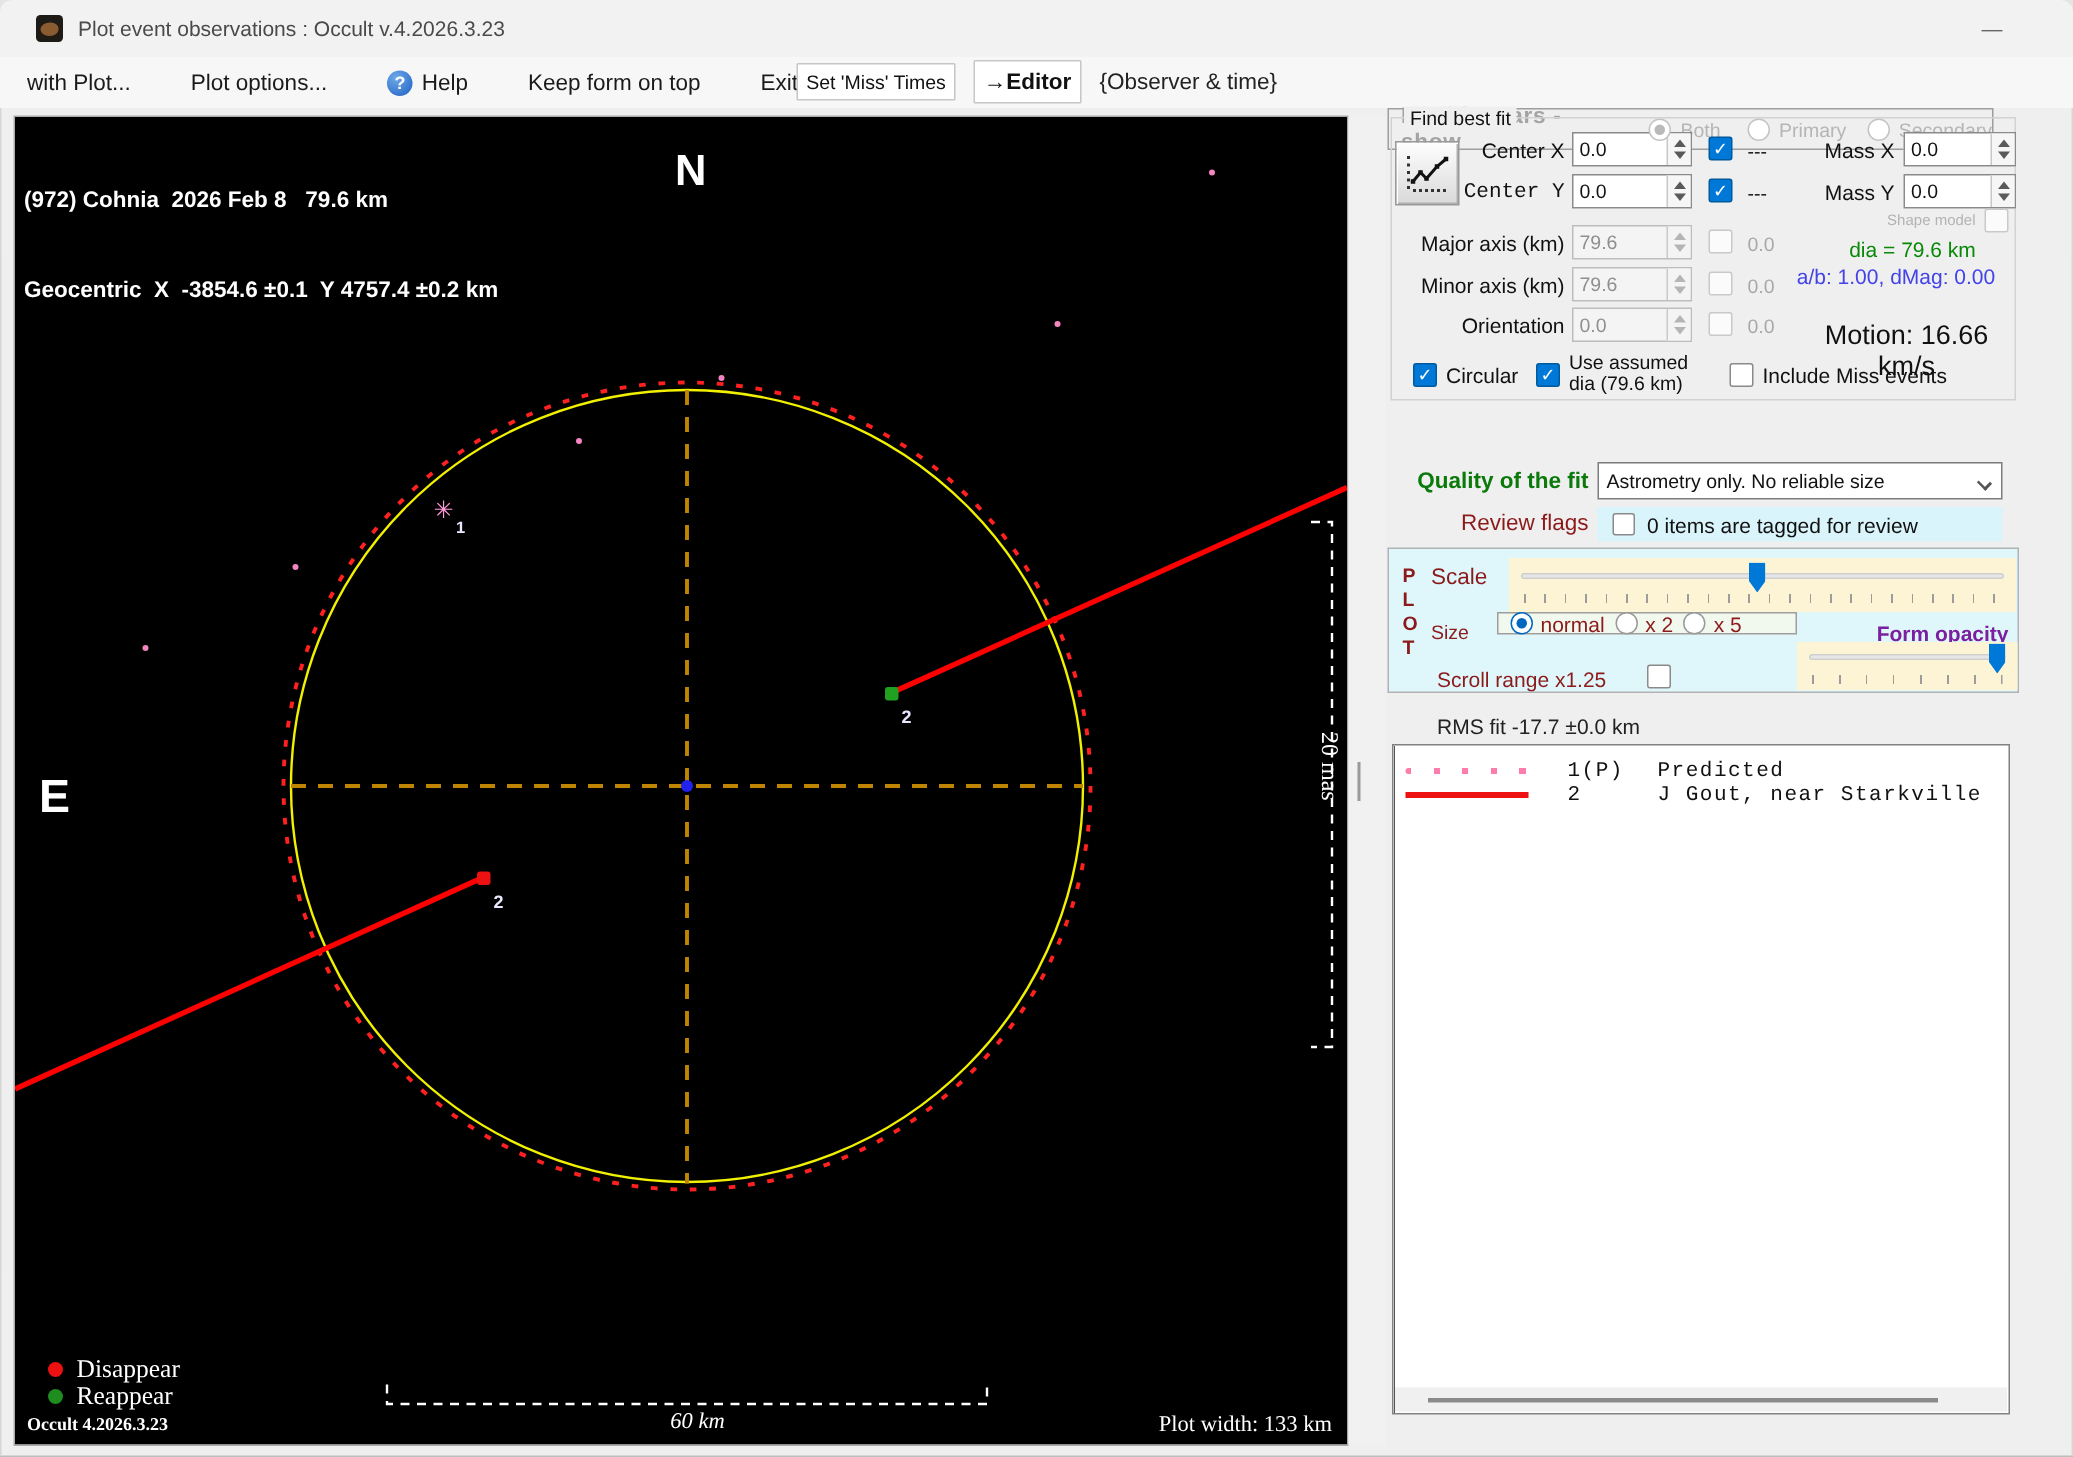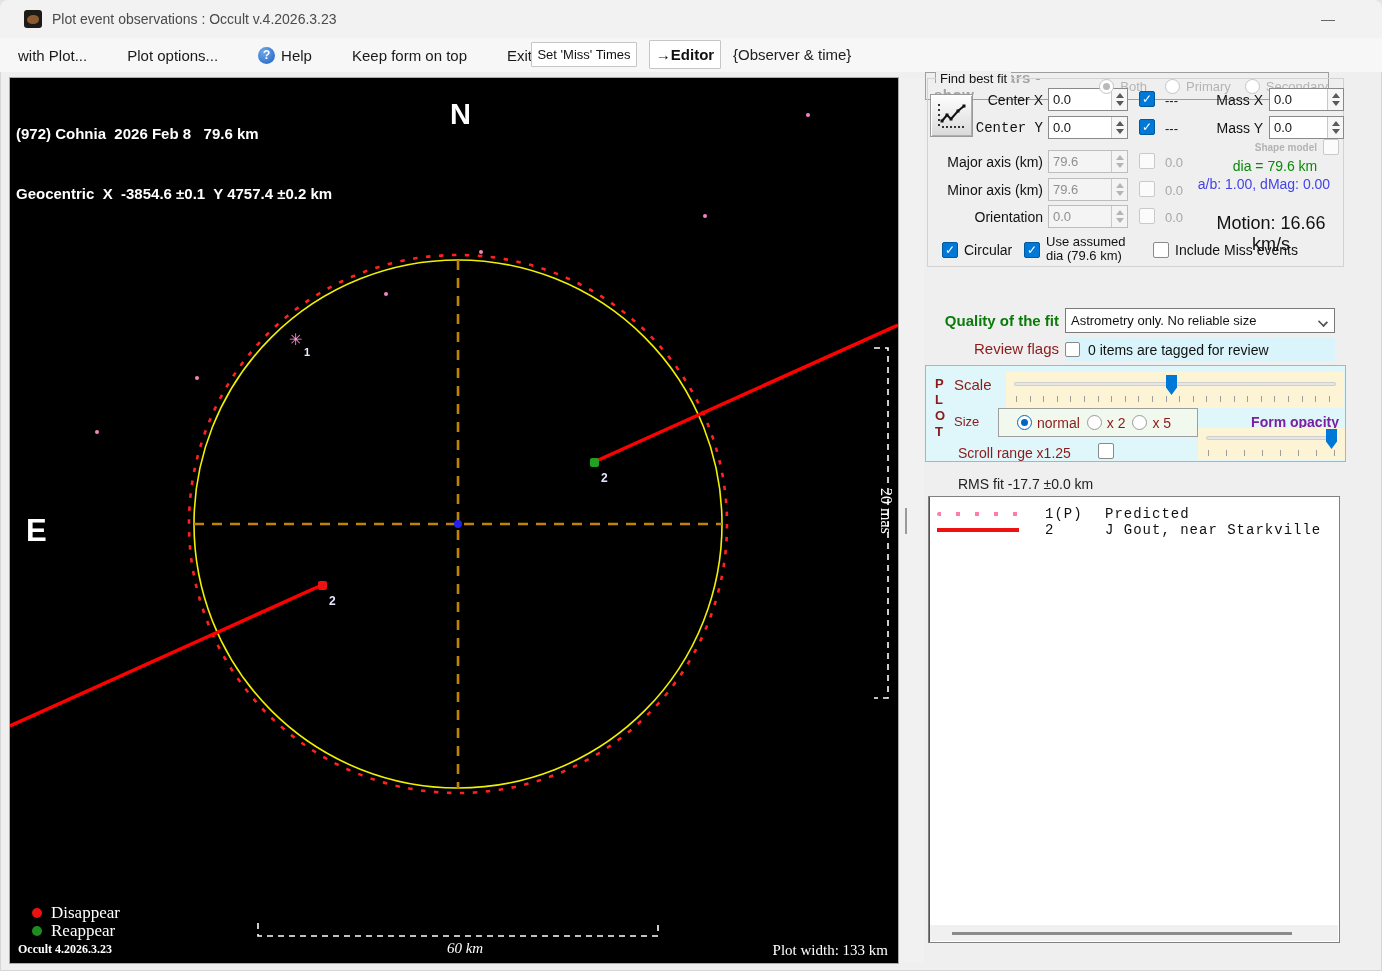--- a/index.html
+++ b/index.html
@@ -88,21 +88,21 @@
   .cb.checked { background:#0078D7; border:1px solid #005A9E; color:#FFF; font-size:12px;
                 line-height:15px; text-align:center; }
   .cb.unchecked { background:#FFF; border:1px solid #8A8A8A; }
   .cb.disabled { background:#FBFBFB; border:1px solid #C9C9C9; }
   .sigma { position:absolute; color:#A8A8A8; font-size:13px; }
   .plain { position:absolute; font-size:13px; }
 
   .dia-text { position:absolute; left:280px; top:86px; width:140px; text-align:center; color:#088A08; font-size:14px; }
   .ab-text  { position:absolute; left:258px; top:104px; width:162px; text-align:center; color:#4343E8; font-size:14px; }
   .motion-text { position:absolute; left:272px; top:141px; width:148px; text-align:center; color:#111; font-size:18px; }
-  .shape-label { position:absolute; left:280px; top:70px; width:112px; text-align:right; color:#B3B3B3; font-size:10px;font-weight:bold; }
+  .shape-label { position:absolute; left:280px; top:70px; width:112px; text-align:right; color:#B3B3B3; font-size:10px; }
 
   .chk-label { position:absolute; font-size:14px; }
   .two-line { line-height:14px; font-size:13px; }
 
   .dstars { left:8px; top:201px; width:404px; height:28px; border:1px solid #9E9E9E; background:#EFEFEF;
             display:flex; align-items:center; }
   .dstars-title { margin-left:8px; font-weight:bold; font-size:15px; color:#A3A3A3; letter-spacing:.5px; }
   .radio { width:15px; height:15px; border-radius:50%; border:1px solid #9A9A9A; background:#FFF; position:relative; }
   .radio.sel::after { content:""; position:absolute; left:3px; top:3px; width:7px; height:7px; border-radius:50%; background:#0067C0; }
   .radio.disabled { border-color:#C4C4C4; }
@@ -111,41 +111,41 @@
 
   .quality-label { position:absolute; left:0; top:240px; width:134px; text-align:right; color:#0B7A0B;
                    font-weight:bold; font-size:15px; }
   .dropdown { position:absolute; left:140px; top:236px; width:270px; height:25px; background:#FFF;
               border:1px solid #7A7A7A; display:flex; align-items:center; padding-left:5px; font-size:13px; }
   .dd-arrow { position:absolute; right:7px; top:9px; width:8px; height:8px; border-right:2px solid #555;
               border-bottom:2px solid #555; transform:rotate(45deg) scale(1,.8); }
   .review-label { position:absolute; left:0; top:268px; width:134px; text-align:right; color:#8B1A1A;
                   font-weight:normal; font-size:15px; }
   .review-field { position:absolute; left:140px; top:266px; width:270px; height:23px; background:#D9F4FA;
-                  display:flex; align-items:center; gap:8px; padding-left:0; font-size:14px; }
+                  display:flex; align-items:center; gap:8px; padding-left:10px; font-size:14px; }
   .review-field .cbx { width:15px; height:15px; background:#FFF; border:1px solid #8A8A8A; border-radius:2px; }
 
   .plotpanel { position:absolute; left:0; top:293px; width:421px; height:97px; background:#DFF6FA;
                border:1px solid #B2B2B2; }
   .plot-letter { position:absolute; left:9px; color:#8B1A1A; font-weight:bold; font-size:13px; }
   .maroon { color:#8B1A1A; font-weight:normal; }
   .scale-label { position:absolute; left:28px; top:10px; font-size:15px; }
   .slider-area { position:absolute; background:#FCF4D4; }
   .sa-scale { left:80px; top:6px; width:338px; height:36px; }
   .sa-op { left:272px; top:62px; width:147px; height:32px; }
   .slider-track { position:absolute; left:8px; right:8px; height:4px; background:#E6E6E6;
                   border:1px solid #CFCFCF; border-radius:2px; }
   .slider-thumb { position:absolute; width:11px; height:20px; background:#0078D7;
                   clip-path:polygon(0 0,100% 0,100% 62%,50% 100%,0 62%); }
   .ticks { position:absolute; left:10px; right:10px; height:6px;
            background:repeating-linear-gradient(90deg,#9C9C9C 0 1px,transparent 1px 13.6px); }
   .ticks-wide { background:repeating-linear-gradient(90deg,#9C9C9C 0 1px,transparent 1px 18px); }
   .size-label { position:absolute; left:28px; top:48px; font-size:13px; }
-  .size-group { position:absolute; left:72px; top:42px; width:200px; height:29px; background:#F1F8EE;
-                border:1px solid #9E9E9E; display:flex; align-items:center; gap:7px; padding-left:18px; }
+  .size-group { position:absolute; left:72px; top:42px; width:200px; height:15px; background:#F1F8EE;
+                border:1px solid #9E9E9E; display:flex; align-items:center; gap:7px; padding-left:8px; }
   .size-group .opt { display:flex; align-items:center; gap:5px; font-size:14px; }
   .radio.on { border-color:#0067C0; }
   .radio.on::after { content:""; position:absolute; left:3px; top:3px; width:7px; height:7px;
                      border-radius:50%; background:#0067C0; }
   .formop-label { position:absolute; left:288px; top:48px; width:125px; text-align:right;
                   color:#7A1FA0; font-weight:bold; font-size:14px; }
   .scroll-label { position:absolute; left:32px; top:79px; font-size:14px; }
   .scroll-cb { position:absolute; left:172px; top:77px; width:16px; height:16px; background:#FFF;
                border:1px solid #8A8A8A; border-radius:2px; }
 

